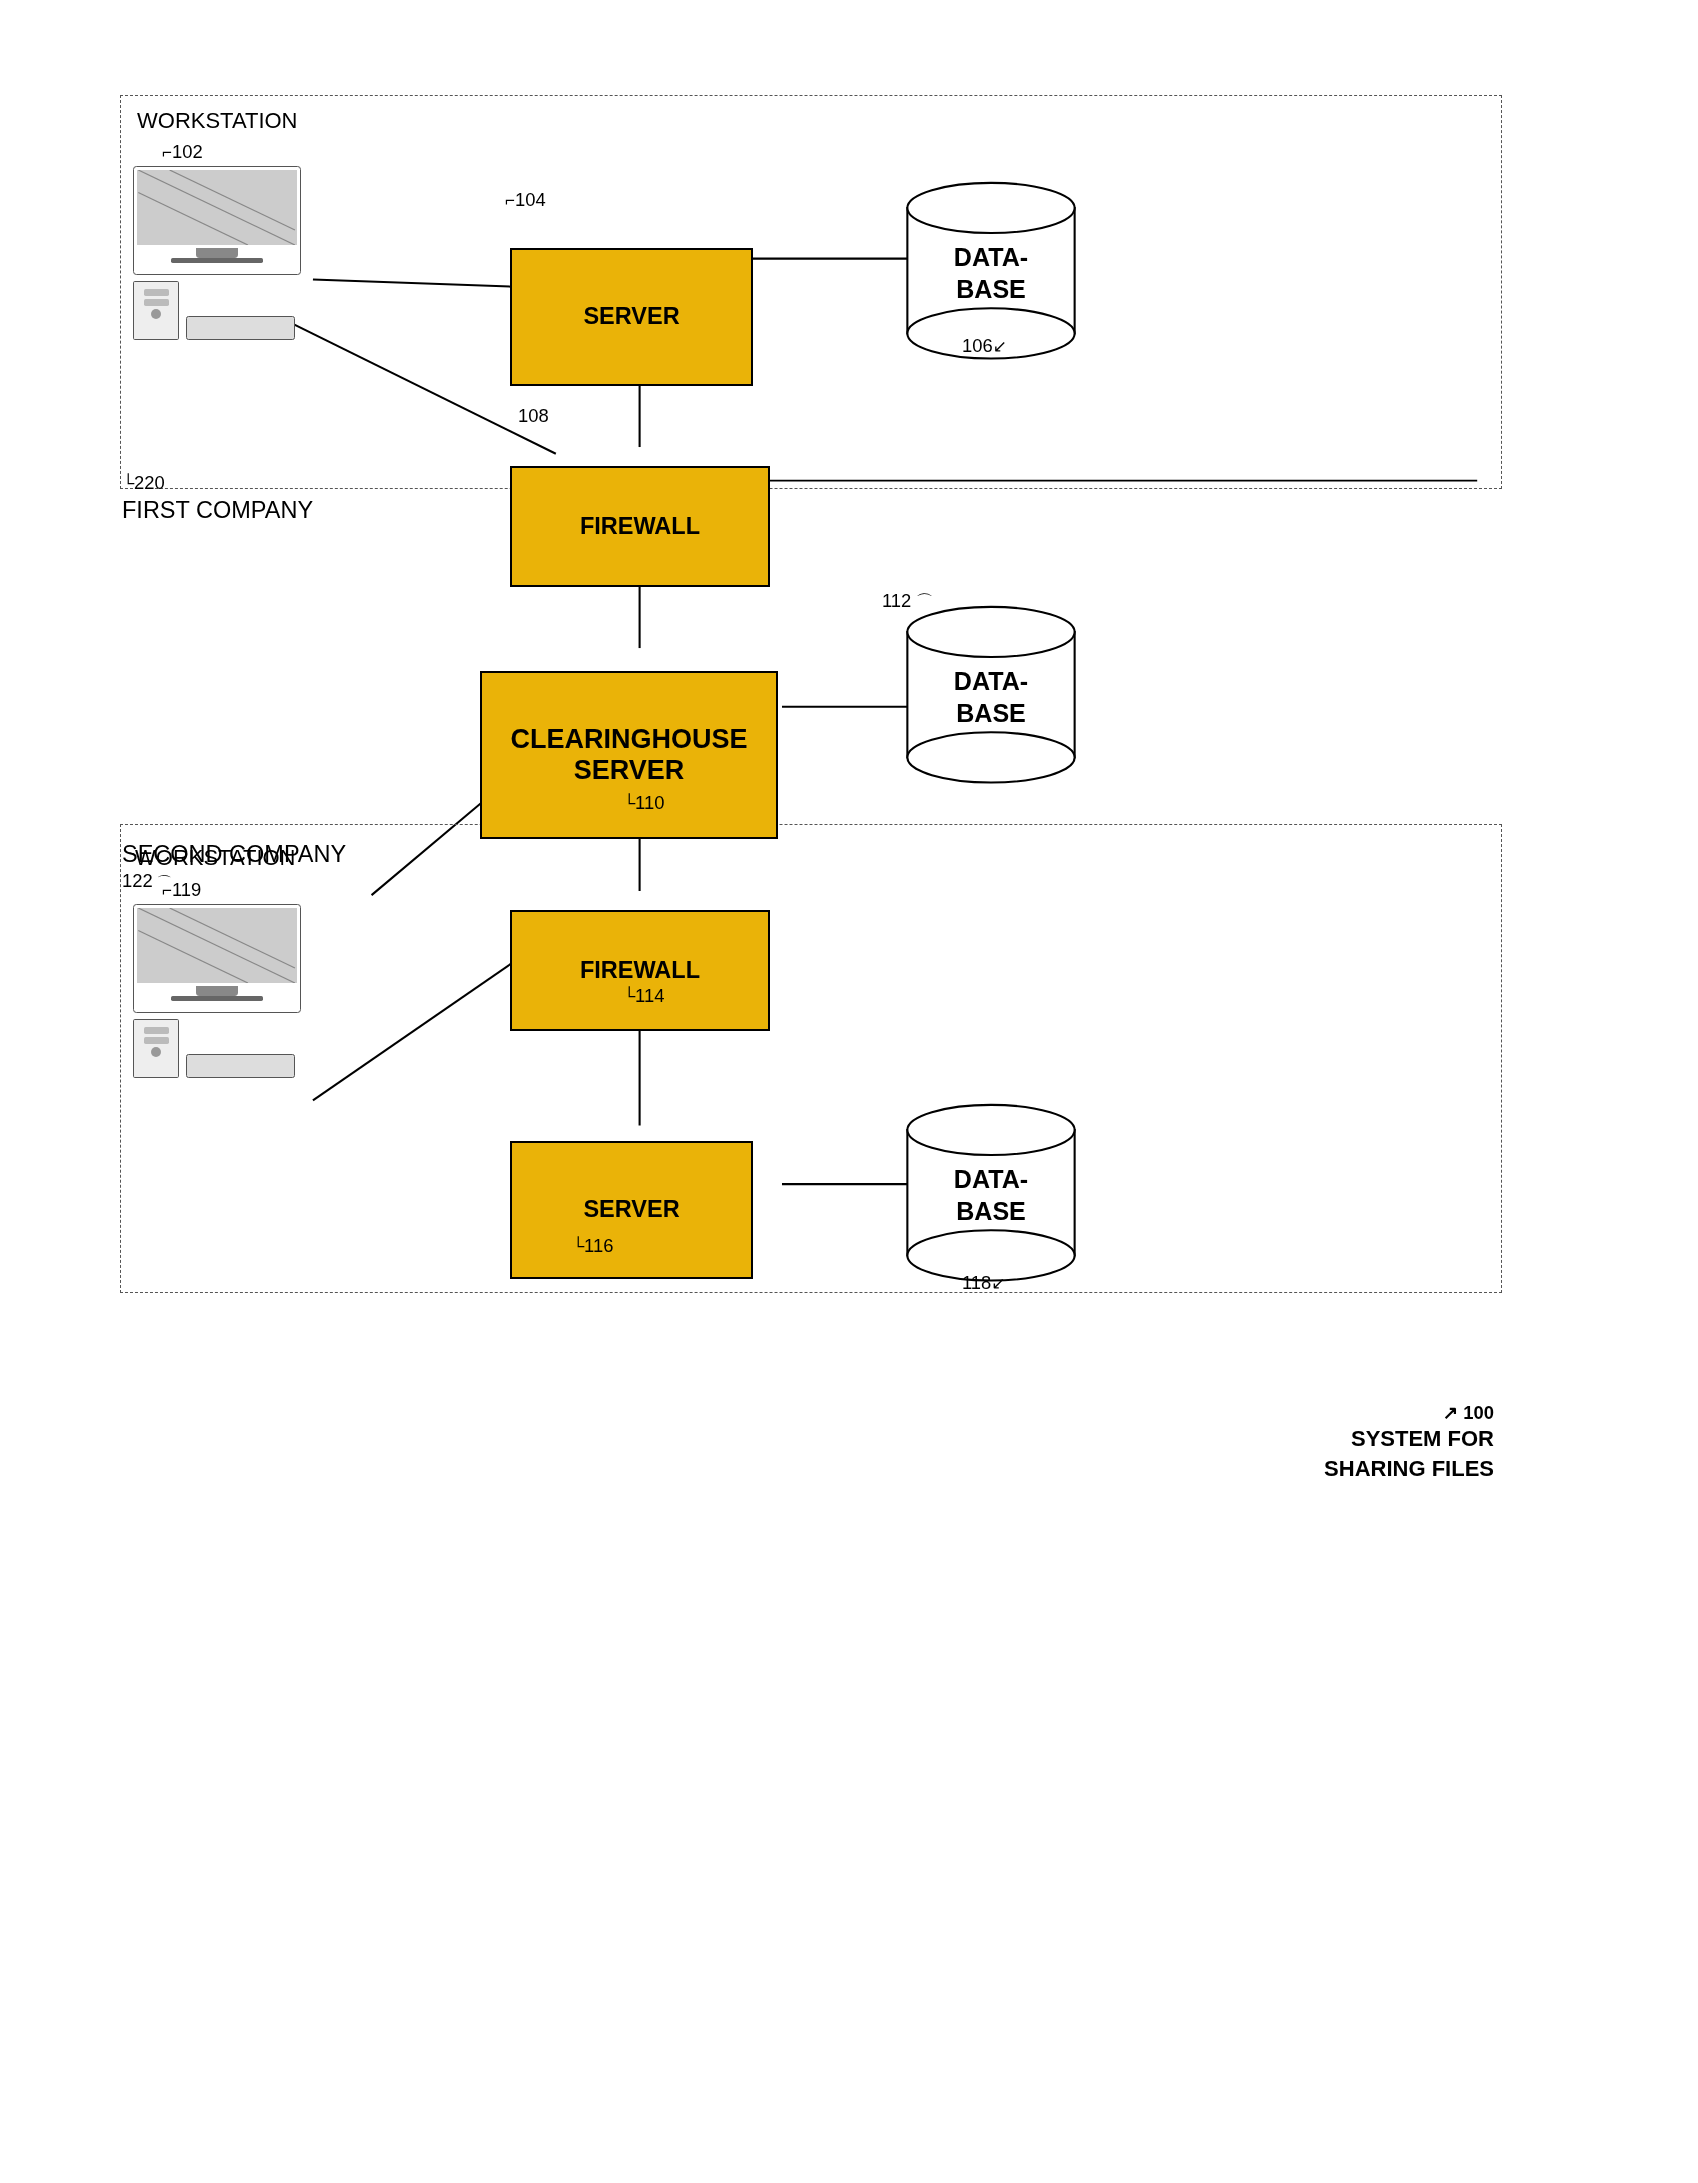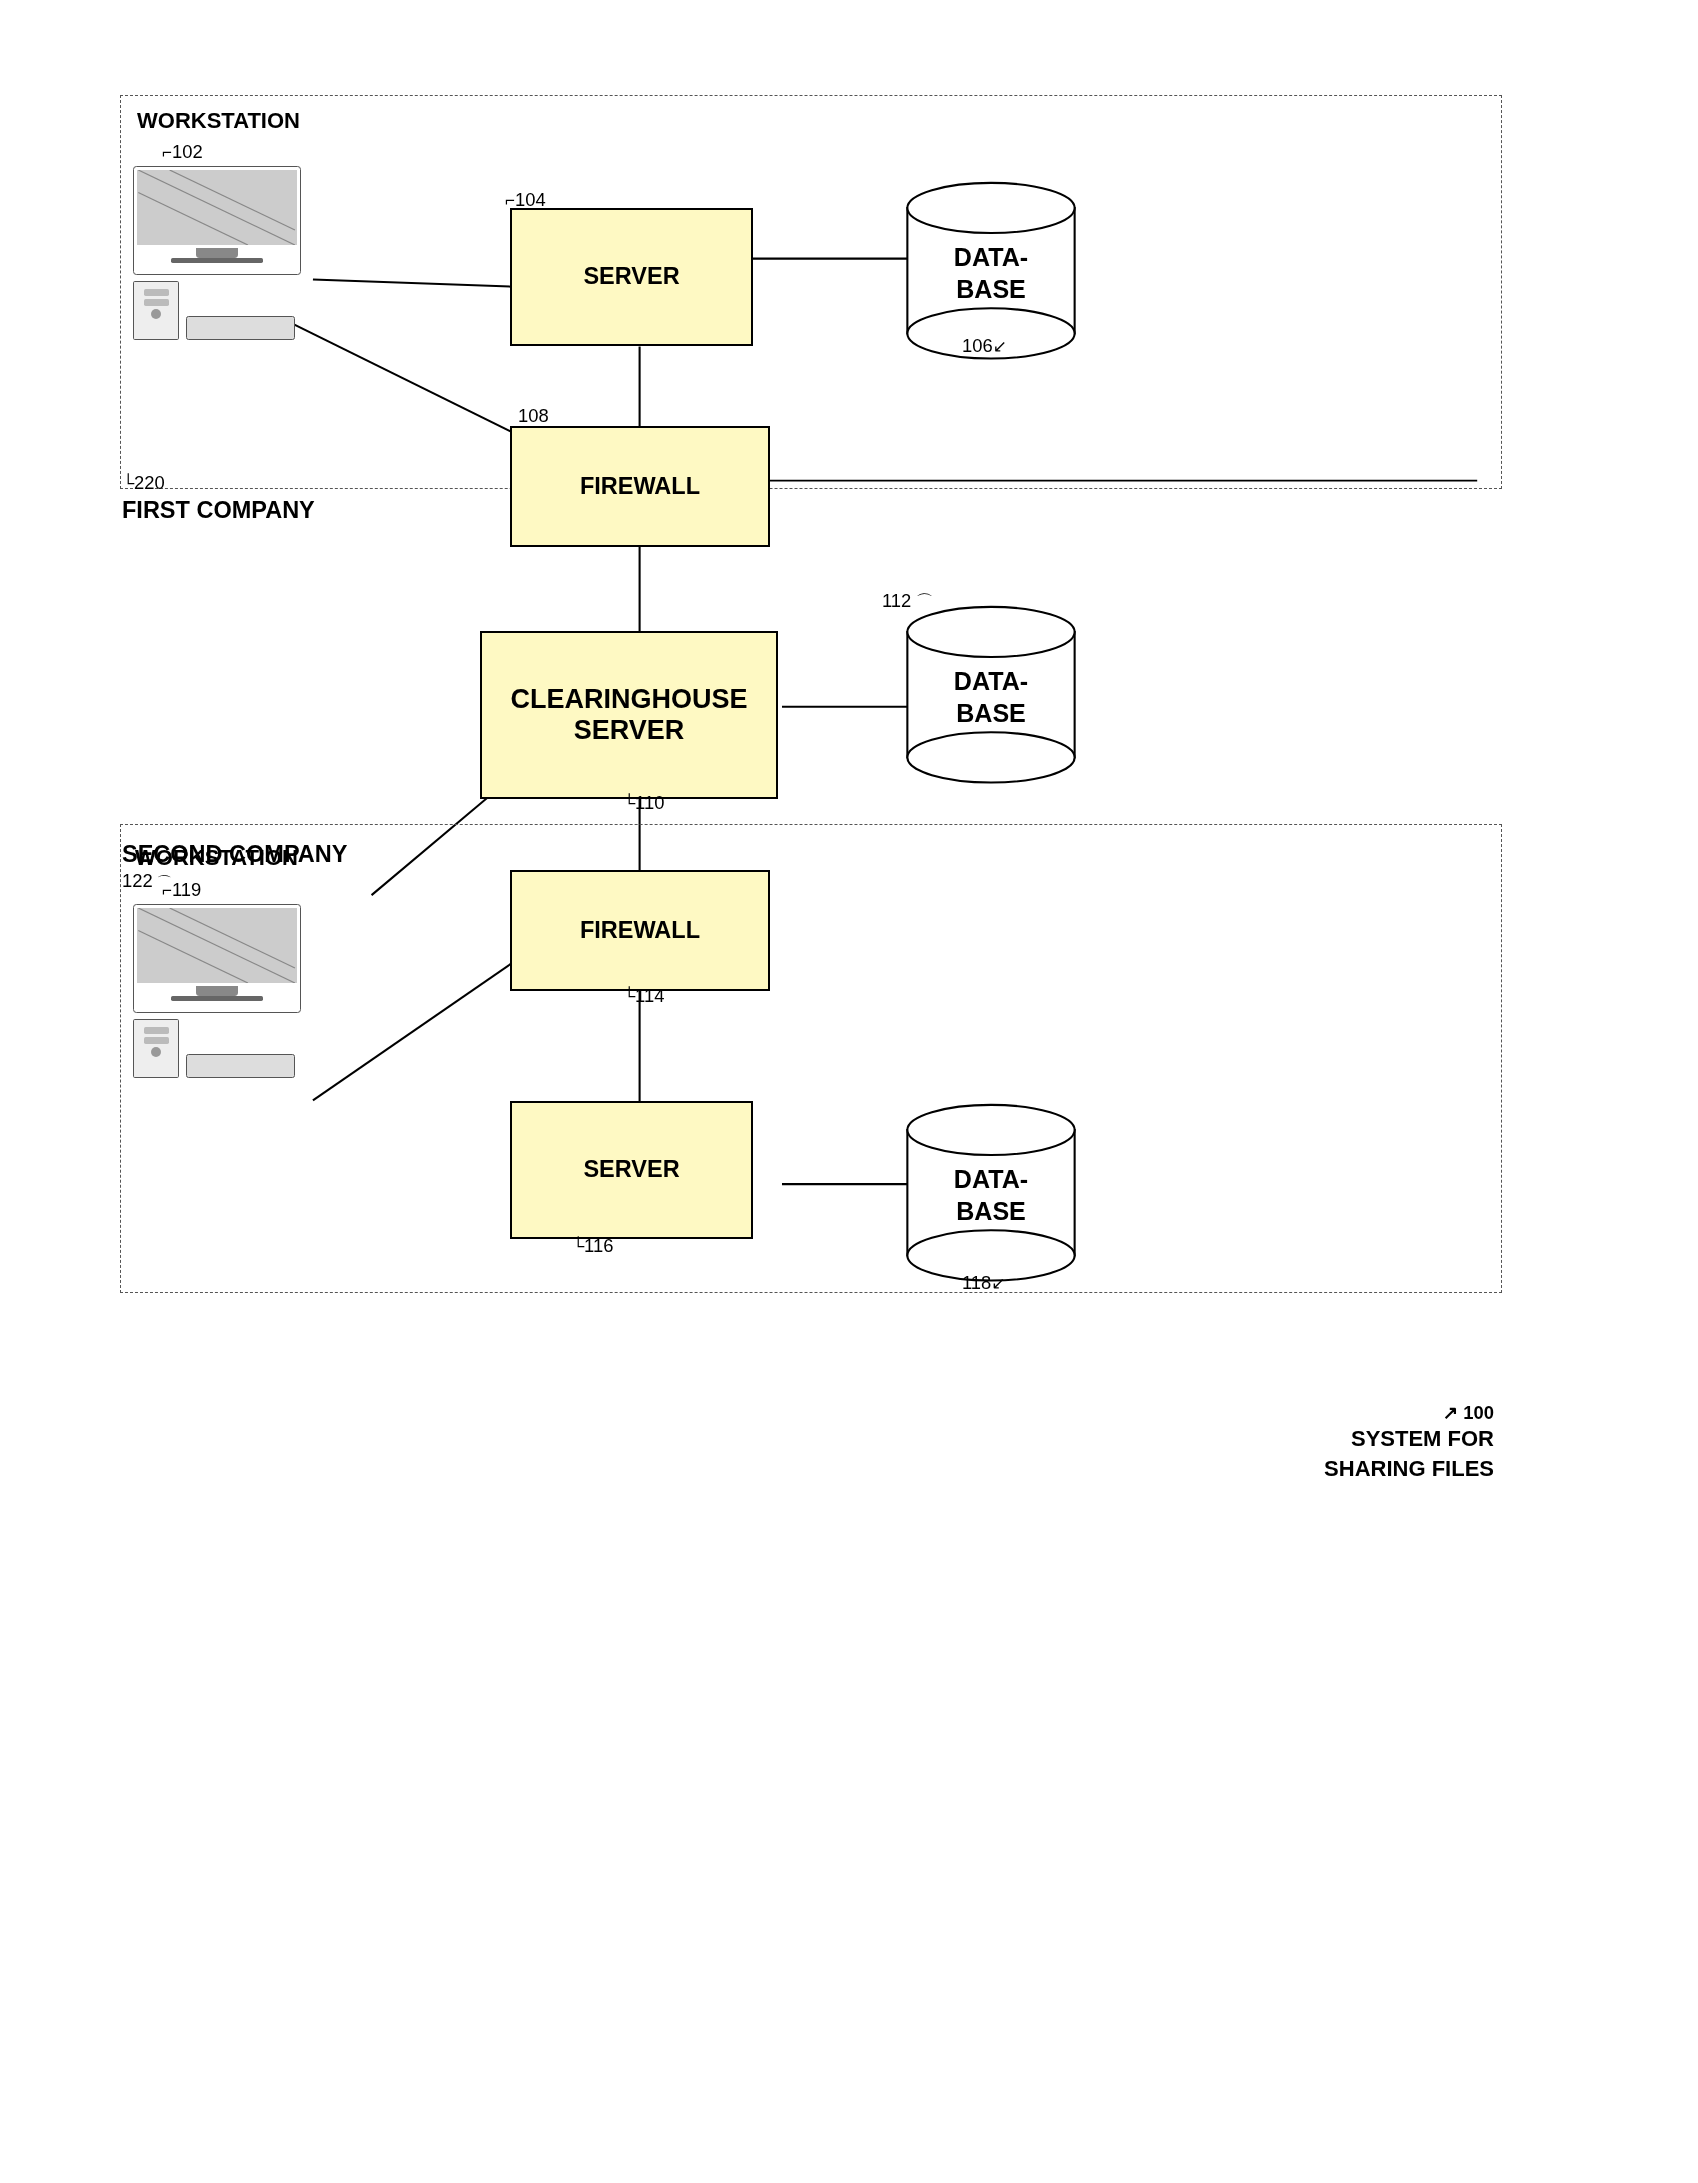--- a/index.html
+++ b/index.html
@@ -22,49 +22,50 @@
 
     
     .dashed-box {
       border: 1.7px dashed #555;
       position: absolute;
     }
 
     
     .node-box {
       border: 2.1px solid #000;
-      background: #fef9c3;
+      background: #eab308;
       display: flex;
       align-items: center;
       justify-content: center;
       text-align: center;
       position: absolute;
       font-weight: bold;
       font-size: 23.5px;
+      margin-top: 40px;
     }
 
     
     .svg-overlay {
       position: absolute;
       top: 0;
       left: 0;
       width: 100%;
       height: 100%;
       pointer-events: none;
     }
 
     
     .label {
       position: absolute;
       font-size: 20px;
       font-weight: normal;
       color: #000;
     }
     .label-bold {
-      font-weight: bold;
+      font-weight: normal;
       font-size: 22px;
       text-align: center;
     }
     .label-number {
       font-size: 18.4px;
     }
 
     
     .computer-icon {
       position: absolute;

